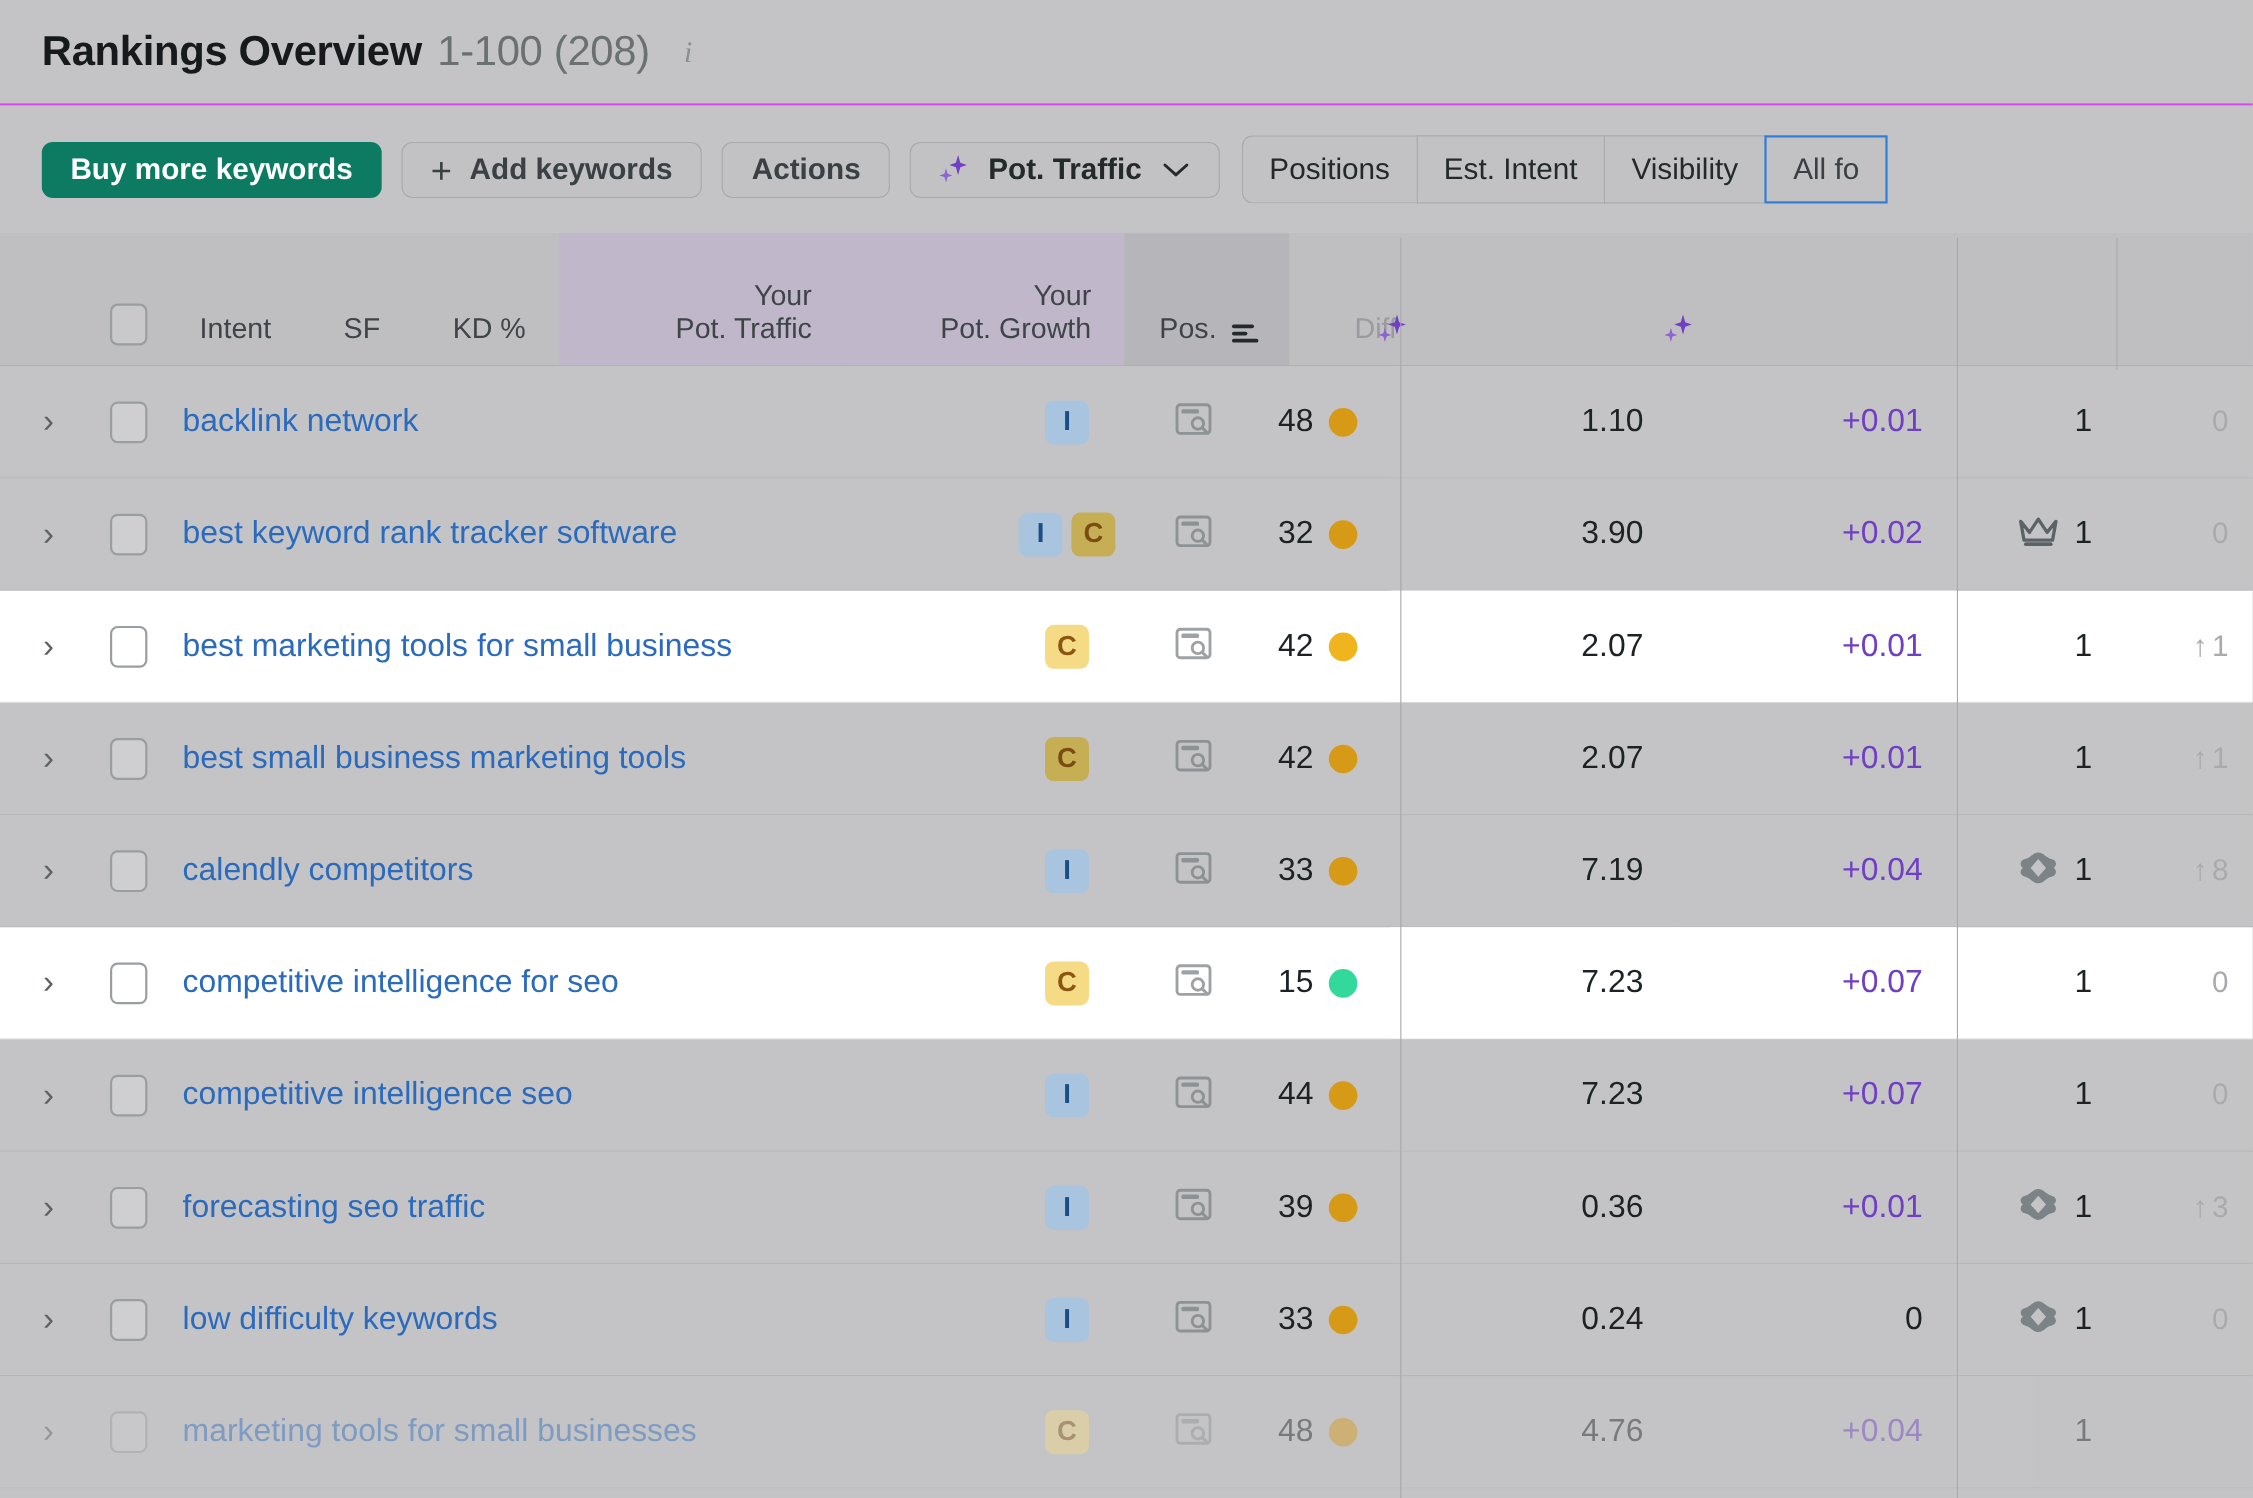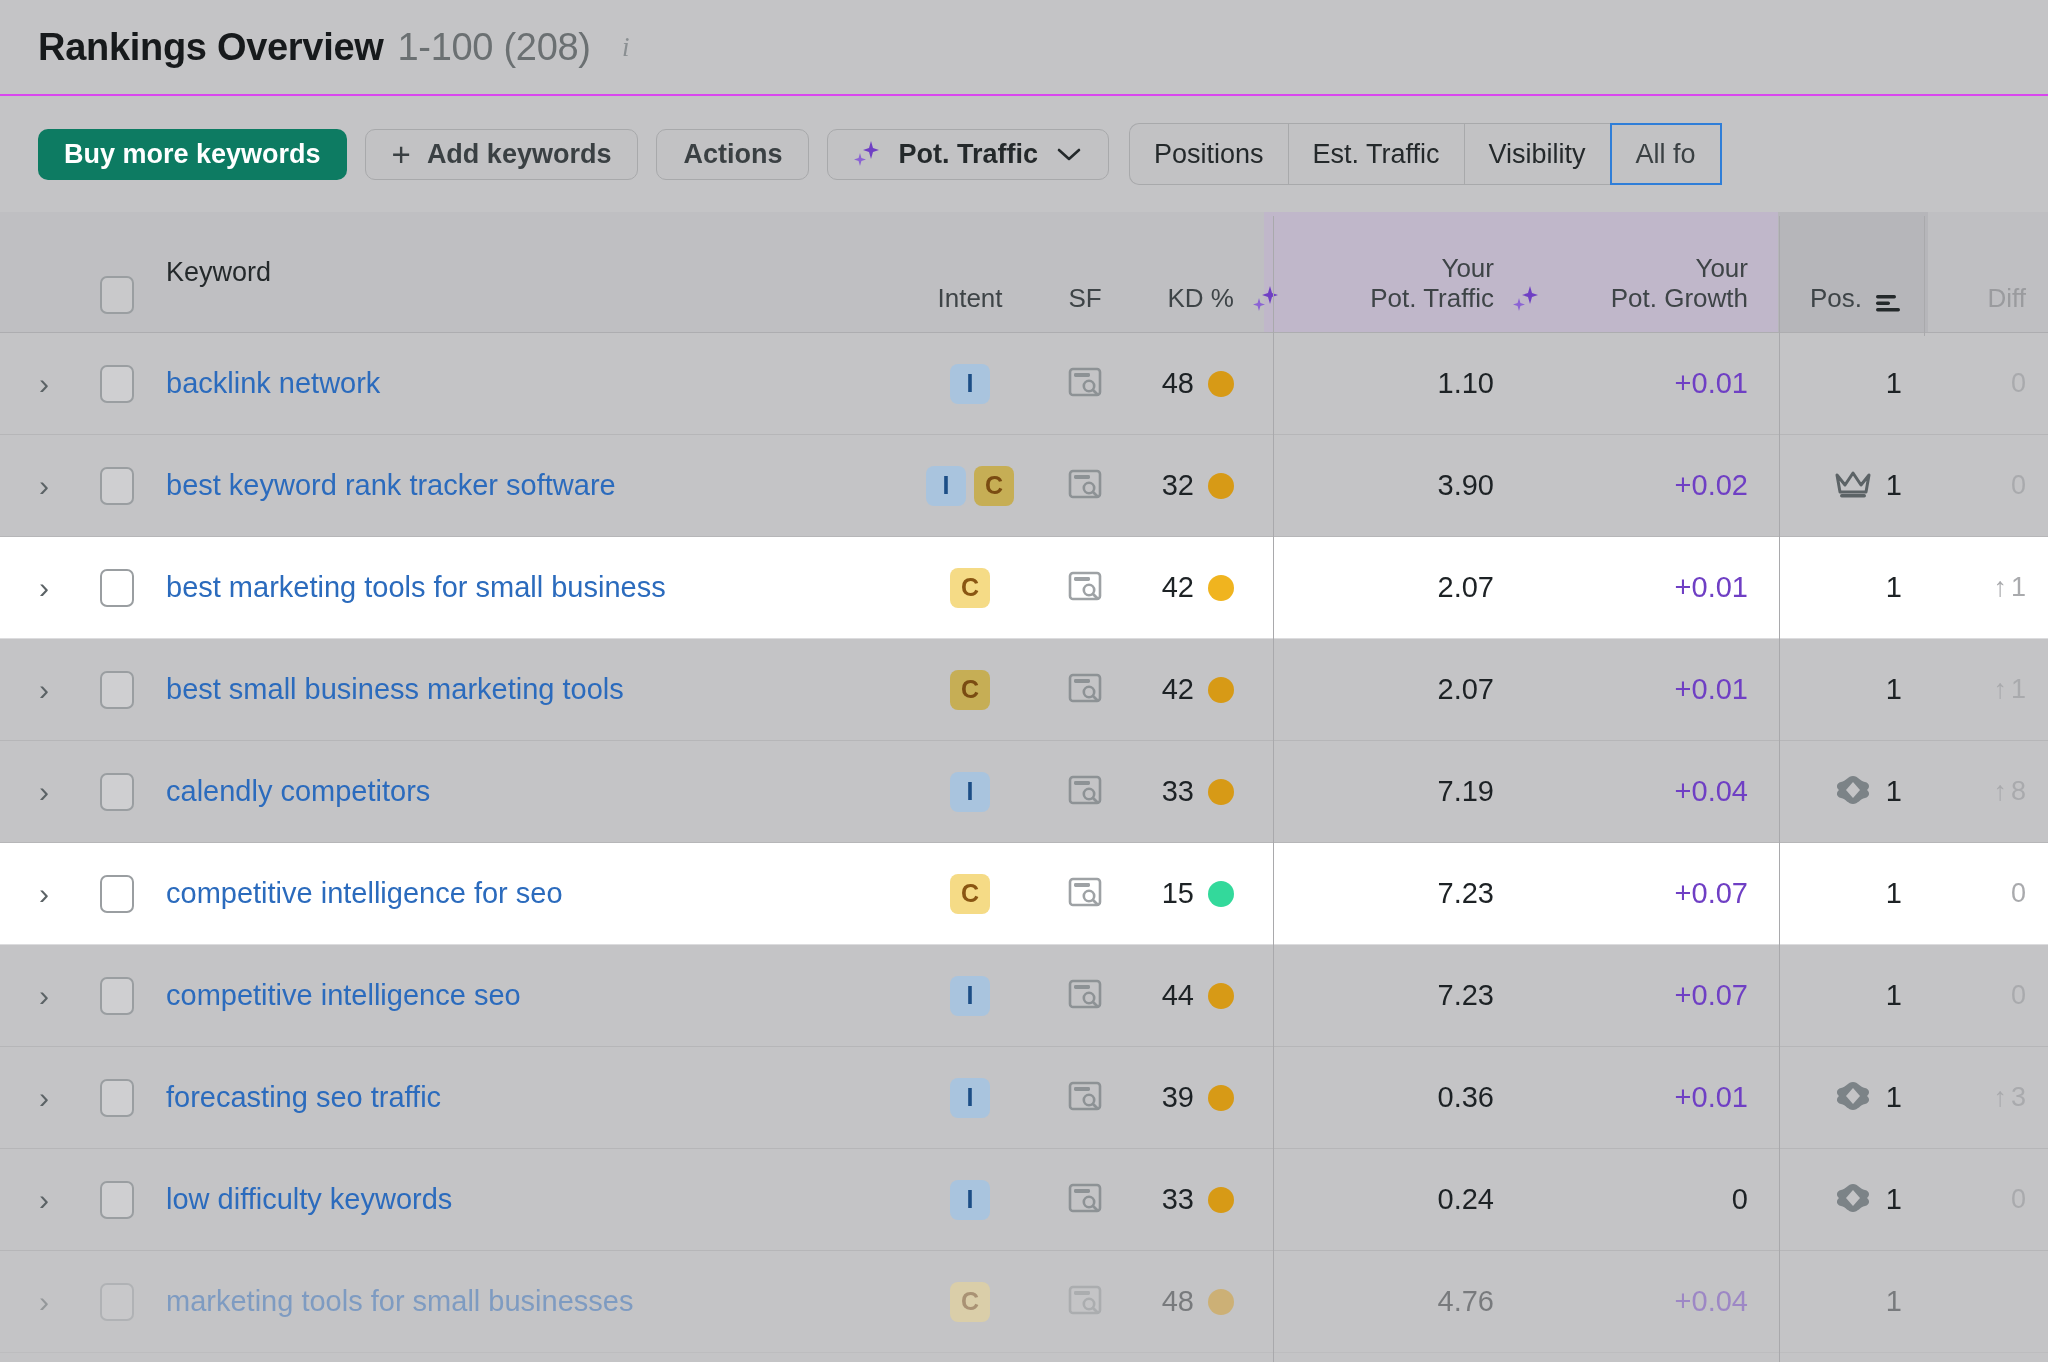--- a/index.html
+++ b/index.html
@@ -180,35 +180,32 @@
       <span>Pot. Traffic</span>
       <span class="caret">
         <svg width="26" height="16" viewBox="0 0 26 16">
           <path d="M3 4 L13 13 L23 4" stroke="#24292b" stroke-width="2.6" fill="none" stroke-linecap="round" stroke-linejoin="round"></path>
         </svg>
       </span>
     </div>
 
     <div class="seg-group">
       <div class="seg">Positions</div>
-      <div class="seg">Est. Traffic</div>
+      <div class="seg">Est. Intent</div>
       <div class="seg">Visibility</div>
       <div class="seg active">All fo</div>
     </div>
   </div>
 
   <div class="tbl">
 
     <div class="thead">
       <div class="c c-exp"></div>
       <div class="c c-chk">
         <div class="cbx"></div>
-      </div>
-      <div class="c c-kw">
-        <span class="hdr-kw">Keyword</span>
       </div>
       <div class="c c-intent">
         <span>Intent</span>
       </div>
       <div class="c c-sf">
         <span>SF</span>
       </div>
       <div class="c c-kd">
         <span>KD %</span>
       </div>

